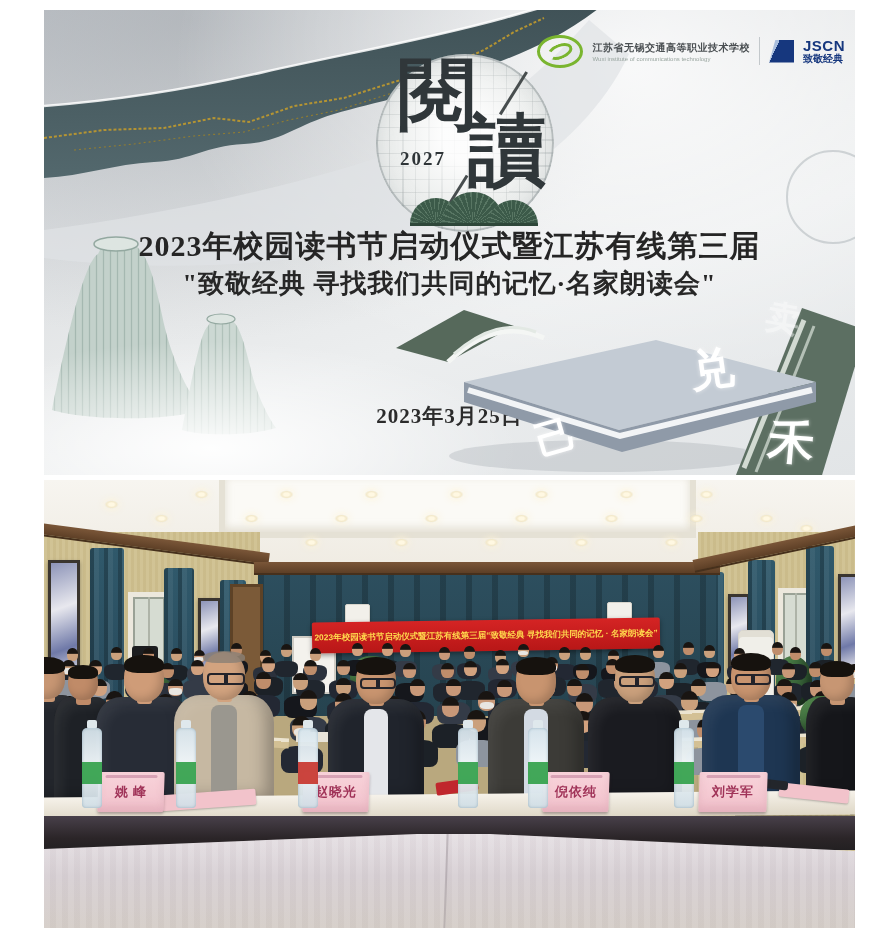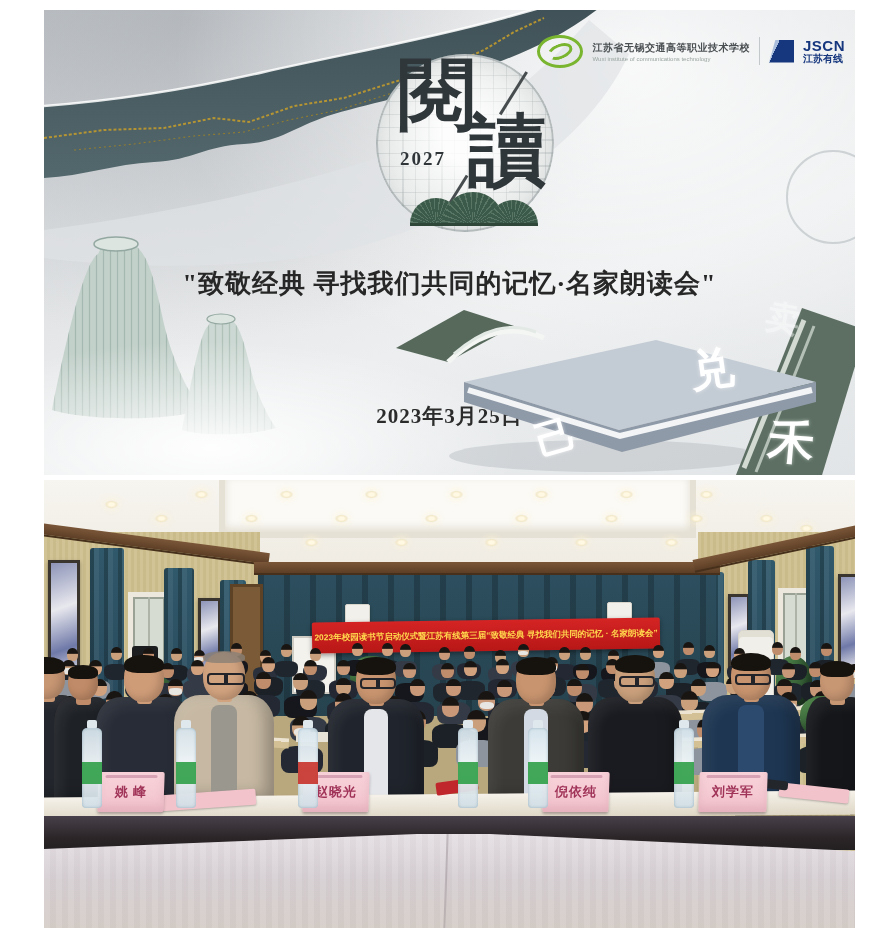--- a/index.html
+++ b/index.html
@@ -204,24 +204,25 @@
           <i></i>
         </span>
       <span class="school-txt">
         <span class="school-cn">江苏省无锡交通高等职业技术学校</span>
         <span class="school-en">Wuxi institute of communications technology</span>
       </span>
       <span class="logo-div"></span>
       <span class="jscn-flag"></span>
       <span class="jscn-txt">
         <span class="jscn-abbr">JSCN</span>
-        <span class="jscn-cn">江苏有线</span>
+        <span class="jscn-cn">致敬经典</span>
       </span>
     </div>
 
+    <div id="title1">2023年校园读书节启动仪式暨江苏有线第三届</div>
     <div id="title2">"致敬经典 寻找我们共同的记忆·名家朗读会"</div>
     <div id="pdate">2023年3月25日</div>
 
     <svg id="books-svg" width="811" height="465" viewBox="0 0 811 465">
       <ellipse cx="560" cy="446" rx="155" ry="16" fill="#9aa2a8" opacity="0.3"></ellipse>
       <path d="M 690 470 L 758 298 L 822 320 L 772 485 Z" fill="#5c6f62"></path>
       <path d="M 700 458 L 760 310" stroke="#dfe5df" stroke-width="5" fill="none" opacity="0.9"></path>
       <path d="M 712 462 L 770 316" stroke="#cbd4cc" stroke-width="3" fill="none" opacity="0.8"></path>
       <path d="M 352 338 L 420 300 L 470 316 L 404 352 Z" fill="#56695b"></path>
       <path d="M 404 352 C 438 320 470 314 500 328" stroke="#f4f6f4" stroke-width="5" fill="none"></path>

